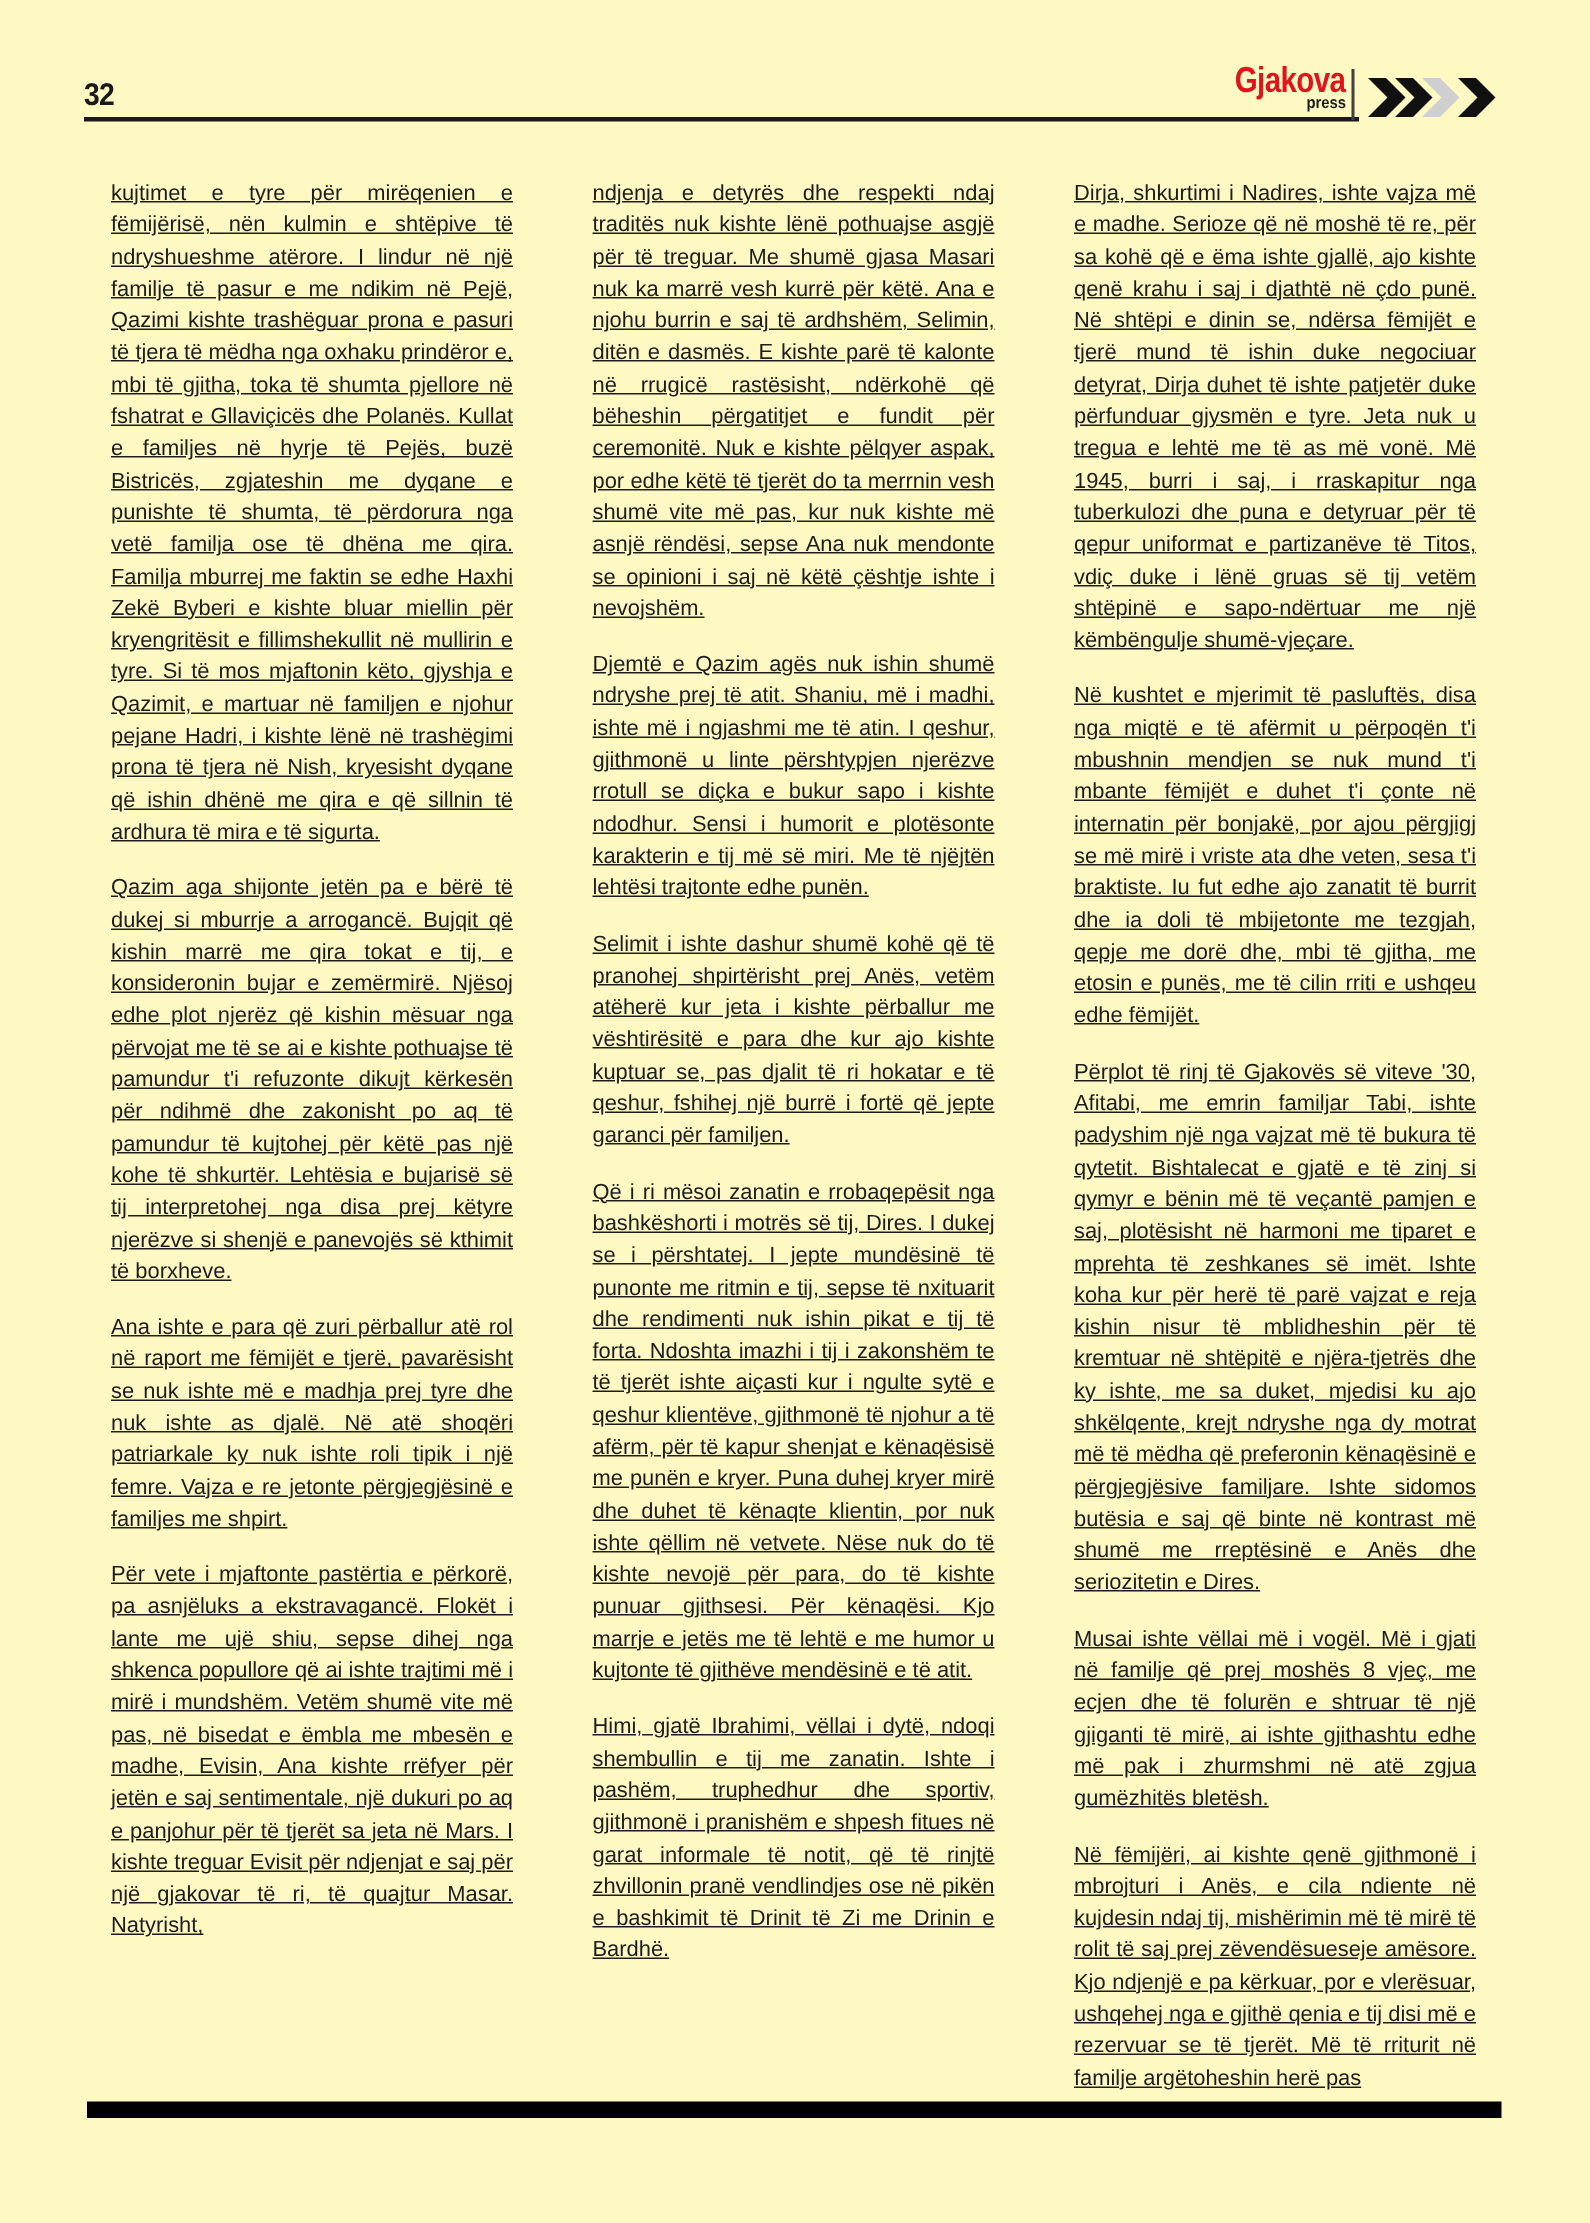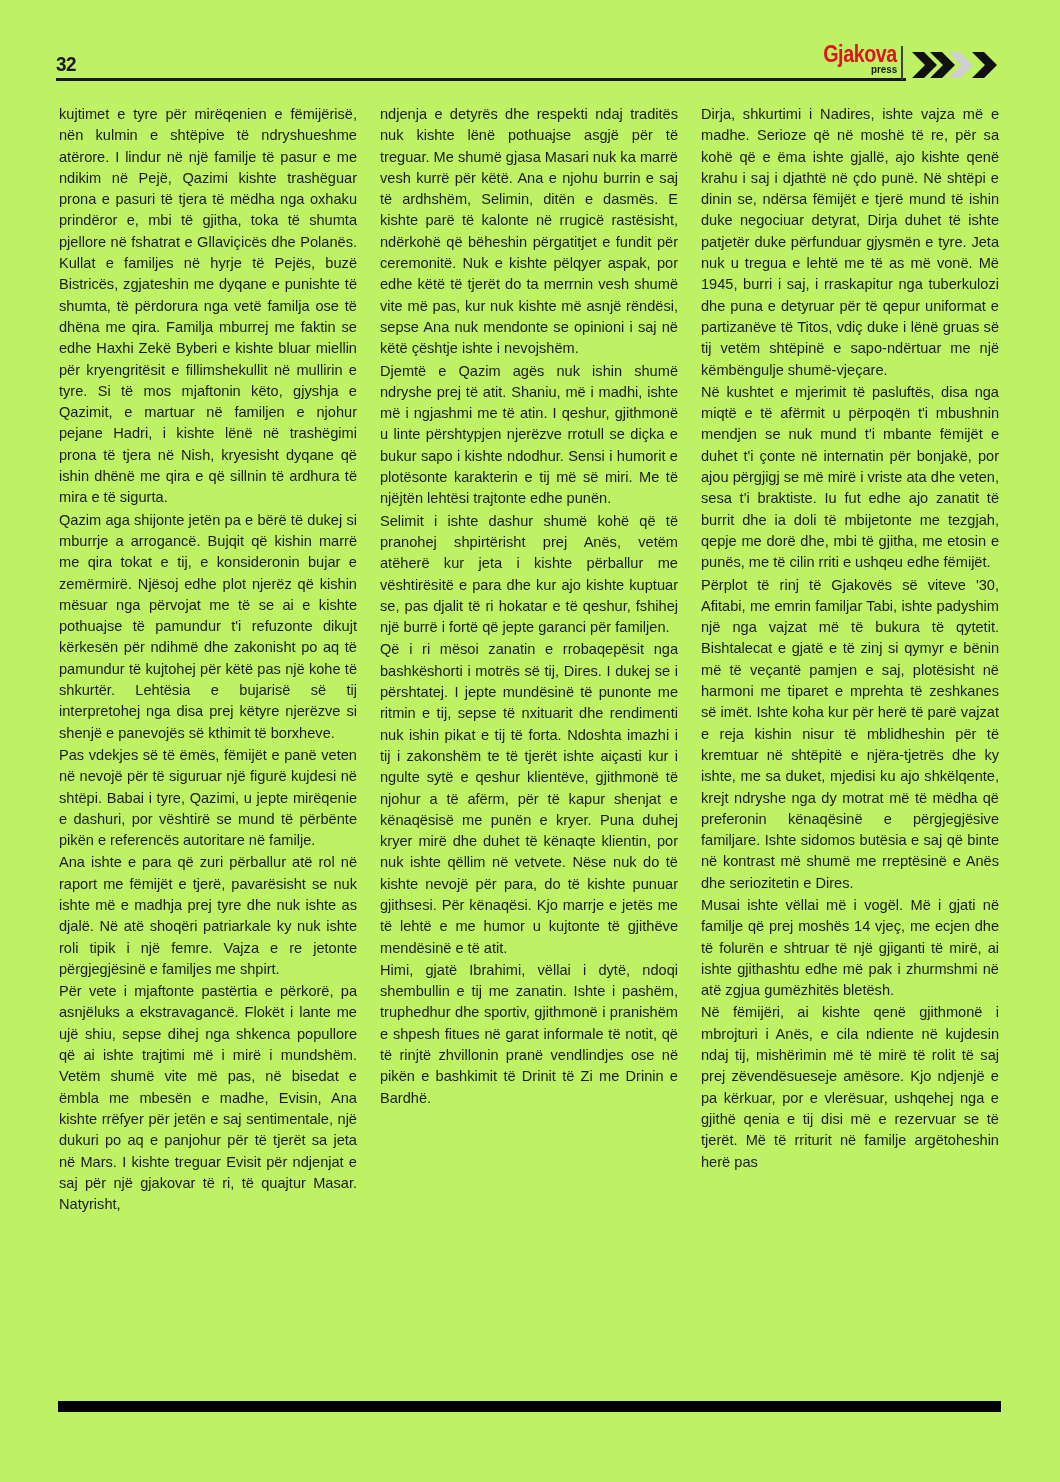--- a/index.html
+++ b/index.html
@@ -4,21 +4,21 @@
   <style>
     html, body {
       margin: 0;
       padding: 0;
       background: #f7f7f7;
     }
     .page {
       position: relative;
       width: 1060px;
       height: 1482px;
-      background: #bef264;
+      background: #fef9c3;
       overflow: hidden;
     }
     .page-number {
       position: absolute;
       left: 56px;
       top: 52px;
       font-family: "Liberation Sans", sans-serif;
       font-weight: bold;
       font-size: 21px;
       letter-spacing: -0.5px;
@@ -78,21 +78,22 @@
       position: absolute;
       top: 103px;
       width: 300px;
       font-family: "Liberation Sans", sans-serif;
       font-size: 14.6px;
       line-height: 21.3px;
       color: #1c1c1c;
       text-align: justify;
     }
     .column p {
-      margin: 1px;
+      margin: 16px;
+      text-decoration: underline;
     }
     .col-1 { left: 58px; }
     .col-2 { left: 379px; }
     .col-3 { left: 700px; }
     .footer-rule {
       position: absolute;
       left: 58px;
       top: 1401px;
       width: 943px;
       height: 11px;
@@ -115,35 +116,34 @@
   <svg class="chevrons" viewBox="0 0 90 26">
     <polygon points="2,0 14,0 27,13 14,26 2,26 15,13" fill="#111111"></polygon>
     <polygon points="20,0 32,0 45,13 32,26 20,26 33,13" fill="#111111"></polygon>
     <polygon points="38,0 50,0 63,13 50,26 38,26 51,13" fill="#cfcfcf"></polygon>
     <polygon points="62,0 74,0 87,13 74,26 62,26 75,13" fill="#111111"></polygon>
   </svg>
 
   <div class="column col-1">
     <p>kujtimet e tyre për mirëqenien e fëmijërisë, nën kulmin e shtëpive të ndryshueshme atërore. I lindur në një familje të pasur e me ndikim në Pejë, Qazimi kishte trashëguar prona e pasuri të tjera të mëdha nga oxhaku prindëror e, mbi të gjitha, toka të shumta pjellore në fshatrat e Gllaviçicës dhe Polanës. Kullat e familjes në hyrje të Pejës, buzë Bistricës, zgjateshin me dyqane e punishte të shumta, të përdorura nga vetë familja ose të dhëna me qira. Familja mburrej me faktin se edhe Haxhi Zekë Byberi e kishte bluar miellin për kryengritësit e fillimshekullit në mullirin e tyre. Si të mos mjaftonin këto, gjyshja e Qazimit, e martuar në familjen e njohur pejane Hadri, i kishte lënë në trashëgimi prona të tjera në Nish, kryesisht dyqane që ishin dhënë me qira e që sillnin të ardhura të mira e të sigurta.</p>
     <p>Qazim aga shijonte jetën pa e bërë të dukej si mburrje a arrogancë. Bujqit që kishin marrë me qira tokat e tij, e konsideronin bujar e zemërmirë. Njësoj edhe plot njerëz që kishin mësuar nga përvojat me të se ai e kishte pothuajse të pamundur t'i refuzonte dikujt kërkesën për ndihmë dhe zakonisht po aq të pamundur të kujtohej për këtë pas një kohe të shkurtër. Lehtësia e bujarisë së tij interpretohej nga disa prej këtyre njerëzve si shenjë e panevojës së kthimit të borxheve.</p>
-    <p>Pas vdekjes së të ëmës, fëmijët e panë veten në nevojë për të siguruar një figurë kujdesi në shtëpi. Babai i tyre, Qazimi, u jepte mirëqenie e dashuri, por vështirë se mund të përbënte pikën e referencës autoritare në familje.</p>
     <p>Ana ishte e para që zuri përballur atë rol në raport me fëmijët e tjerë, pavarësisht se nuk ishte më e madhja prej tyre dhe nuk ishte as djalë. Në atë shoqëri patriarkale ky nuk ishte roli tipik i një femre. Vajza e re jetonte përgjegjësinë e familjes me shpirt.</p>
     <p>Për vete i mjaftonte pastërtia e përkorë, pa asnjëluks a ekstravagancë. Flokët i lante me ujë shiu, sepse dihej nga shkenca popullore që ai ishte trajtimi më i mirë i mundshëm. Vetëm shumë vite më pas, në bisedat e ëmbla me mbesën e madhe, Evisin, Ana kishte rrëfyer për jetën e saj sentimentale, një dukuri po aq e panjohur për të tjerët sa jeta në Mars. I kishte treguar Evisit për ndjenjat e saj për një gjakovar të ri, të quajtur Masar. Natyrisht,</p>
   </div>
 
   <div class="column col-2">
     <p>ndjenja e detyrës dhe respekti ndaj traditës nuk kishte lënë pothuajse asgjë për të treguar. Me shumë gjasa Masari nuk ka marrë vesh kurrë për këtë. Ana e njohu burrin e saj të ardhshëm, Selimin, ditën e dasmës. E kishte parë të kalonte në rrugicë rastësisht, ndërkohë që bëheshin përgatitjet e fundit për ceremonitë. Nuk e kishte pëlqyer aspak, por edhe këtë të tjerët do ta merrnin vesh shumë vite më pas, kur nuk kishte më asnjë rëndësi, sepse Ana nuk mendonte se opinioni i saj në këtë çështje ishte i nevojshëm.</p>
     <p>Djemtë e Qazim agës nuk ishin shumë ndryshe prej të atit. Shaniu, më i madhi, ishte më i ngjashmi me të atin. I qeshur, gjithmonë u linte përshtypjen njerëzve rrotull se diçka e bukur sapo i kishte ndodhur. Sensi i humorit e plotësonte karakterin e tij më së miri. Me të njëjtën lehtësi trajtonte edhe punën.</p>
     <p>Selimit i ishte dashur shumë kohë që të pranohej shpirtërisht prej Anës, vetëm atëherë kur jeta i kishte përballur me vështirësitë e para dhe kur ajo kishte kuptuar se, pas djalit të ri hokatar e të qeshur, fshihej një burrë i fortë që jepte garanci për familjen.</p>
     <p>Që i ri mësoi zanatin e rrobaqepësit nga bashkëshorti i motrës së tij, Dires. I dukej se i përshtatej. I jepte mundësinë të punonte me ritmin e tij, sepse të nxituarit dhe rendimenti nuk ishin pikat e tij të forta. Ndoshta imazhi i tij i zakonshëm te të tjerët ishte aiçasti kur i ngulte sytë e qeshur klientëve, gjithmonë të njohur a të afërm, për të kapur shenjat e kënaqësisë me punën e kryer. Puna duhej kryer mirë dhe duhet të kënaqte klientin, por nuk ishte qëllim në vetvete. Nëse nuk do të kishte nevojë për para, do të kishte punuar gjithsesi. Për kënaqësi. Kjo marrje e jetës me të lehtë e me humor u kujtonte të gjithëve mendësinë e të atit.</p>
     <p>Himi, gjatë Ibrahimi, vëllai i dytë, ndoqi shembullin e tij me zanatin. Ishte i pashëm, truphedhur dhe sportiv, gjithmonë i pranishëm e shpesh fitues në garat informale të notit, që të rinjtë zhvillonin pranë vendlindjes ose në pikën e bashkimit të Drinit të Zi me Drinin e Bardhë.</p>
   </div>
 
   <div class="column col-3">
     <p>Dirja, shkurtimi i Nadires, ishte vajza më e madhe. Serioze që në moshë të re, për sa kohë që e ëma ishte gjallë, ajo kishte qenë krahu i saj i djathtë në çdo punë. Në shtëpi e dinin se, ndërsa fëmijët e tjerë mund të ishin duke negociuar detyrat, Dirja duhet të ishte patjetër duke përfunduar gjysmën e tyre. Jeta nuk u tregua e lehtë me të as më vonë. Më 1945, burri i saj, i rraskapitur nga tuberkulozi dhe puna e detyruar për të qepur uniformat e partizanëve të Titos, vdiç duke i lënë gruas së tij vetëm shtëpinë e sapo-ndërtuar me një këmbëngulje shumë-vjeçare.</p>
     <p>Në kushtet e mjerimit të pasluftës, disa nga miqtë e të afërmit u përpoqën t'i mbushnin mendjen se nuk mund t'i mbante fëmijët e duhet t'i çonte në internatin për bonjakë, por ajou përgjigj se më mirë i vriste ata dhe veten, sesa t'i braktiste. Iu fut edhe ajo zanatit të burrit dhe ia doli të mbijetonte me tezgjah, qepje me dorë dhe, mbi të gjitha, me etosin e punës, me të cilin rriti e ushqeu edhe fëmijët.</p>
     <p>Përplot të rinj të Gjakovës së viteve '30, Afitabi, me emrin familjar Tabi, ishte padyshim një nga vajzat më të bukura të qytetit. Bishtalecat e gjatë e të zinj si qymyr e bënin më të veçantë pamjen e saj, plotësisht në harmoni me tiparet e mprehta të zeshkanes së imët. Ishte koha kur për herë të parë vajzat e reja kishin nisur të mblidheshin për të kremtuar në shtëpitë e njëra-tjetrës dhe ky ishte, me sa duket, mjedisi ku ajo shkëlqente, krejt ndryshe nga dy motrat më të mëdha që preferonin kënaqësinë e përgjegjësive familjare. Ishte sidomos butësia e saj që binte në kontrast më shumë me rreptësinë e Anës dhe seriozitetin e Dires.</p>
-    <p>Musai ishte vëllai më i vogël. Më i gjati në familje që prej moshës 14 vjeç, me ecjen dhe të folurën e shtruar të një gjiganti të mirë, ai ishte gjithashtu edhe më pak i zhurmshmi në atë zgjua gumëzhitës bletësh.</p>
+    <p>Musai ishte vëllai më i vogël. Më i gjati në familje që prej moshës 8 vjeç, me ecjen dhe të folurën e shtruar të një gjiganti të mirë, ai ishte gjithashtu edhe më pak i zhurmshmi në atë zgjua gumëzhitës bletësh.</p>
     <p>Në fëmijëri, ai kishte qenë gjithmonë i mbrojturi i Anës, e cila ndiente në kujdesin ndaj tij, mishërimin më të mirë të rolit të saj prej zëvendësueseje amësore. Kjo ndjenjë e pa kërkuar, por e vlerësuar, ushqehej nga e gjithë qenia e tij disi më e rezervuar se të tjerët. Më të rriturit në familje argëtoheshin herë pas</p>
   </div>
 
   <div class="footer-rule"></div>
 </div>
 
 </body></html>

